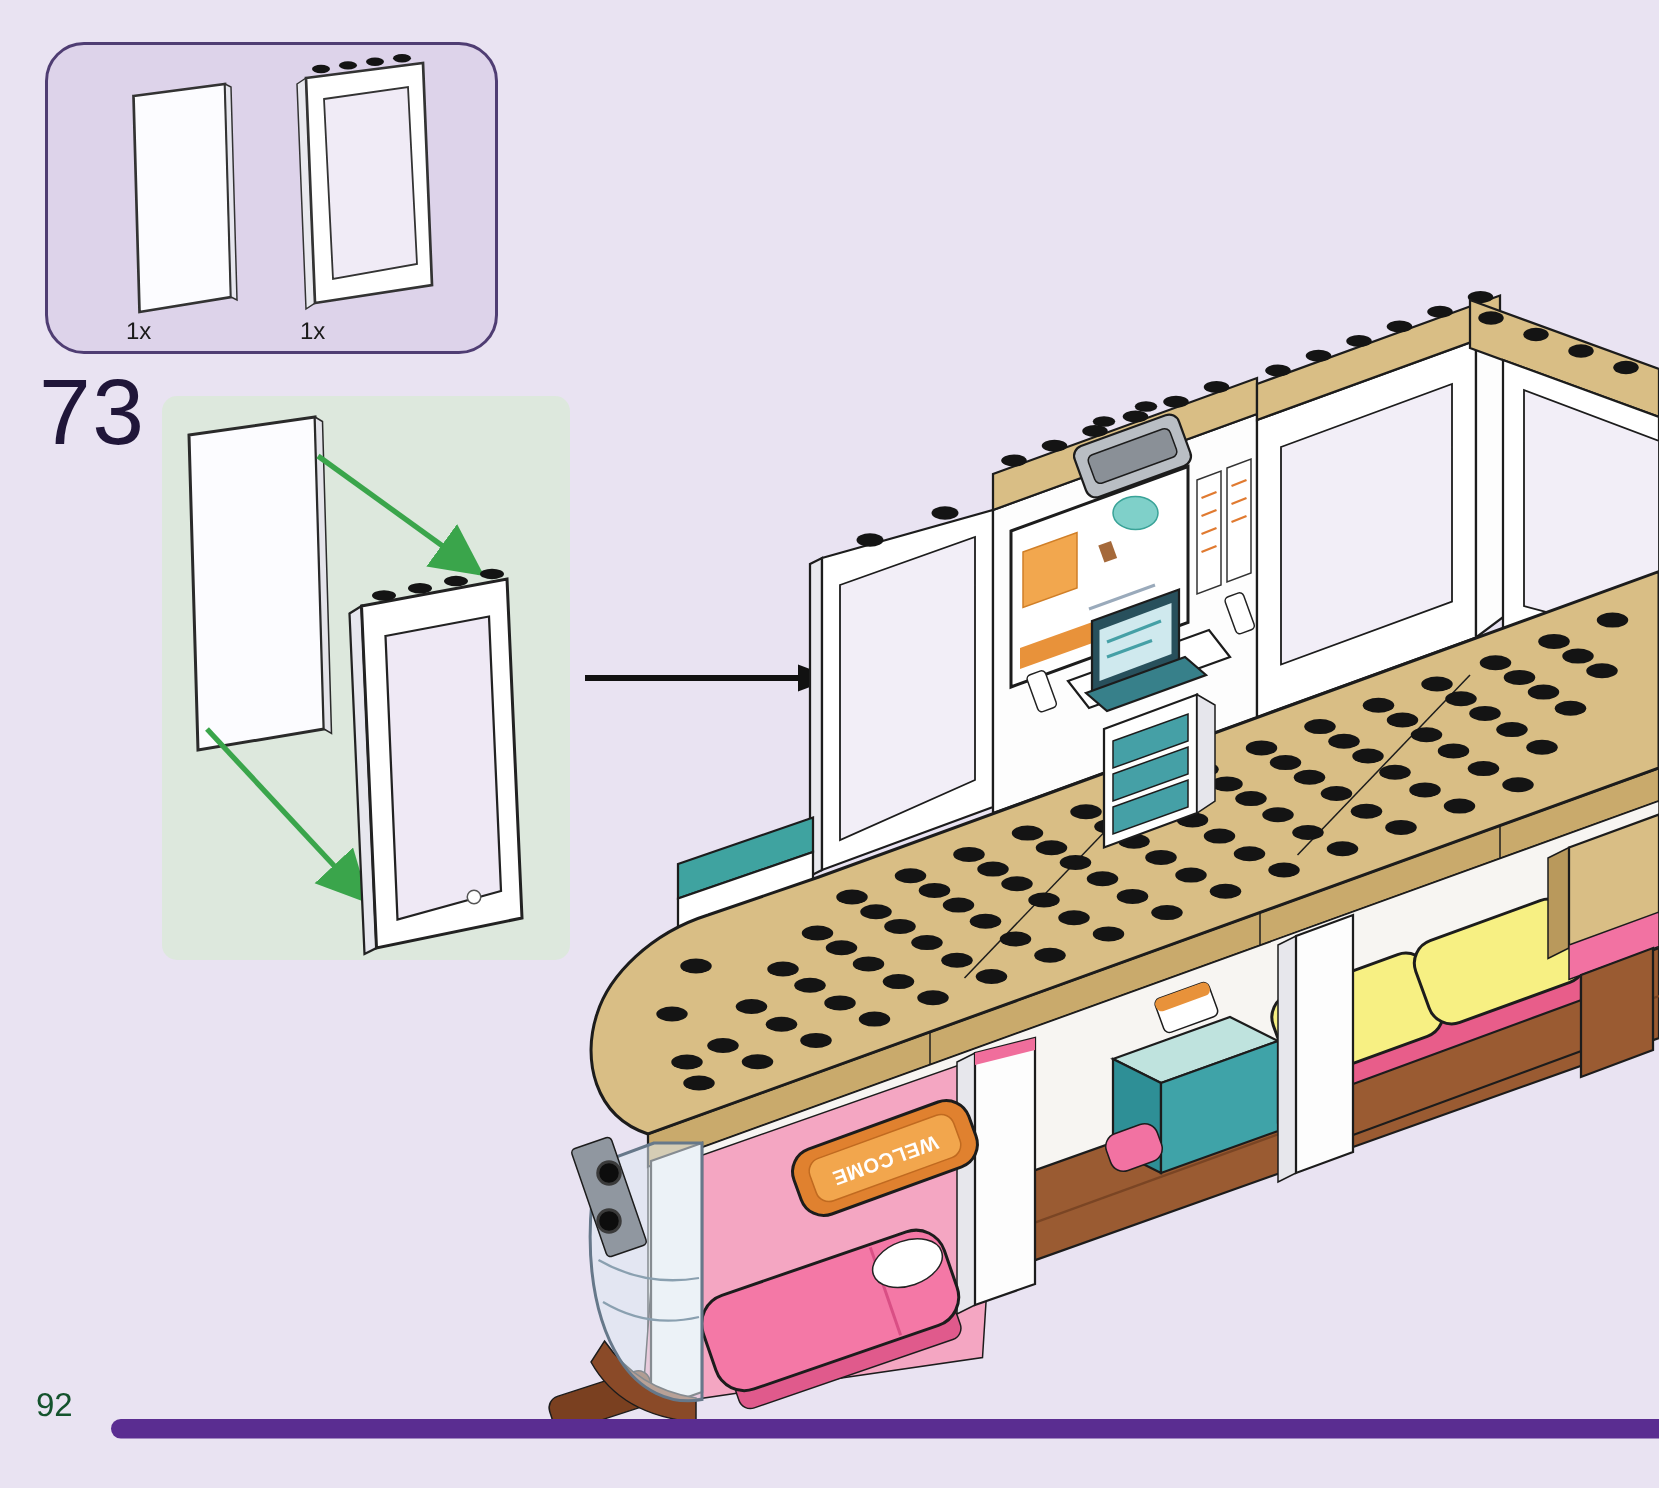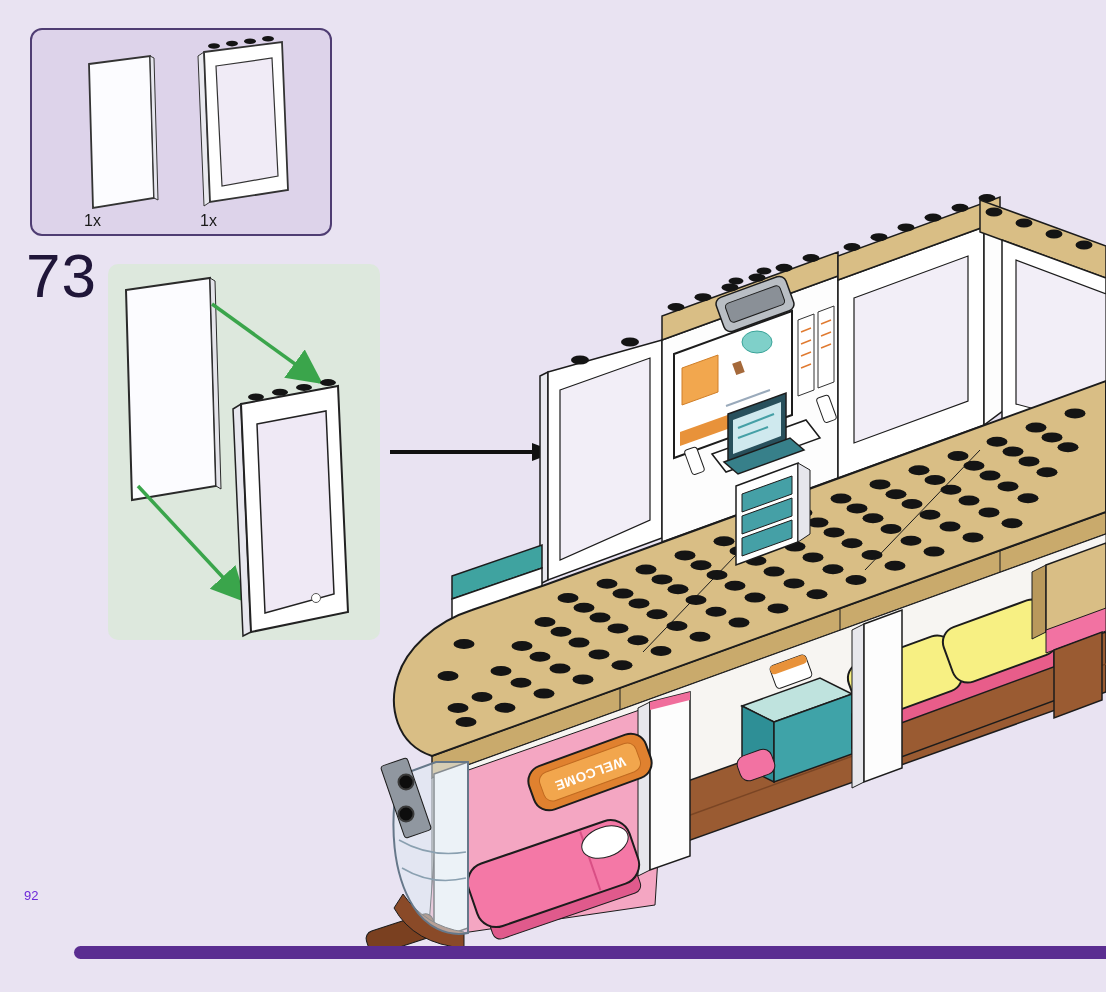--- a/index.html
+++ b/index.html
@@ -3,34 +3,34 @@
 <meta charset="utf-8">
 <style>
   html,body{margin:0;padding:0;}
   .page{
     position:relative; width:1106px; height:992px;
     background:#e9e3f2; overflow:hidden;
     font-family:"Liberation Sans",sans-serif;
   }
   .parts-box{
     position:absolute; left:30px; top:28px; width:302px; height:208px;
-    background:#ddd3ea; border:2.5px solid #4f3d73; border-radius:12px;
+    background:#ddd3ea; border:2.5px solid #4f3d73; border-radius:26px;
     box-sizing:border-box;
   }
   .step-number{
     position:absolute; left:26px; top:240px;
     font-size:62px; font-weight:500; color:#201639; letter-spacing:1px;
   }
   .assembly-box{
     position:absolute; left:108px; top:264px; width:272px; height:376px;
     background:#dde8dd; border-radius:10px;
   }
   .model-layer{position:absolute; left:0; top:0; z-index:1;}
   .footer-pagenum{
-    position:absolute; left:24px; top:888px; font-size:13px; color:#6d28d9; z-index:6;
+    position:absolute; left:24px; top:924px; font-size:22px; color:#14532d; z-index:6;
   }
   .footer-bar{
     position:absolute; left:74px; top:946px; right:0; height:13px;
     background:#5a2d91; border-radius:8px 0 0 8px; z-index:5;
   }
   svg text{font-family:"Liberation Sans",sans-serif;}
   .qty-label{font-size:16px; fill:#1a1a1a;}
 </style>
 </head>
 <body>

